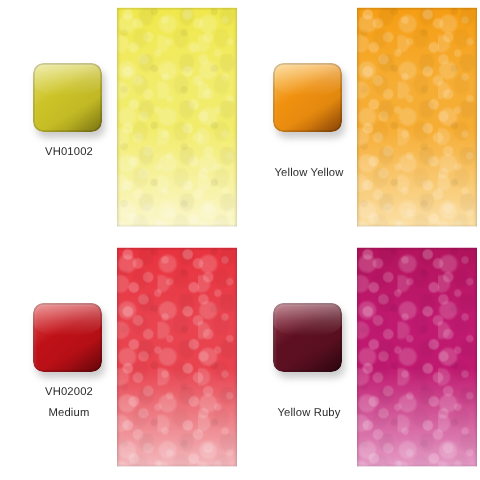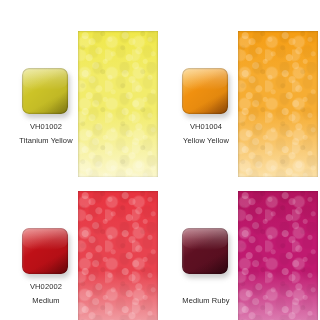--- a/index.html
+++ b/index.html
@@ -19,21 +19,20 @@
     height: 320px;
     display: grid;
     grid-template-columns: 160px 160px;
     grid-template-rows: 160px 160px;
   }
 
   .swatch-cell {
     position: relative;
     width: 160px;
     height: 160px;
-    margin-top: 26px;
   }
 
   
   .tile-column {
     position: absolute;
     left: 0;
     top: 0;
     width: 78px;
     height: 160px;
   }
@@ -190,40 +189,38 @@
   <div class="swatch-cell">
     <div class="tile-column">
       <div class="tile-shadow"></div>
       <div class="tile">
         <div class="tile-body" style="background: linear-gradient(150deg, rgb(226, 220, 98) 0%, rgb(204, 195, 39) 42%, rgb(204, 195, 39) 66%, rgb(163, 154, 24) 100%);"></div>
         <div class="tile-gloss"></div>
         <div class="tile-bevel"></div>
         <div class="tile-rim"></div>
       </div>
       <div class="caption caption-code">VH01002</div>
-      <div class="caption caption-name">Titanium Yellow</div>
     </div>
     <div class="strip">
       <div class="strip-wash" style="background: linear-gradient(rgb(240, 232, 74) 0%, rgb(242, 236, 107) 34%, rgb(242, 236, 107) 55%, rgb(251, 247, 204) 100%);"></div>
       <div class="strip-texture-a"></div>
       <div class="strip-texture-b"></div>
       <div class="strip-edge"></div>
     </div>
   </div>
 
   <div class="swatch-cell">
     <div class="tile-column">
       <div class="tile-shadow"></div>
       <div class="tile">
         <div class="tile-body" style="background: linear-gradient(150deg, rgb(251, 192, 78) 0%, rgb(240, 144, 15) 42%, rgb(240, 144, 15) 66%, rgb(180, 90, 8) 100%);"></div>
         <div class="tile-gloss"></div>
         <div class="tile-bevel"></div>
         <div class="tile-rim"></div>
       </div>
-      <div class="caption caption-code">VH01004</div>
       <div class="caption caption-name">Yellow Yellow</div>
     </div>
     <div class="strip">
       <div class="strip-wash" style="background: linear-gradient(rgb(245, 157, 19) 0%, rgb(246, 173, 51) 34%, rgb(246, 173, 51) 55%, rgb(251, 224, 166) 100%);"></div>
       <div class="strip-texture-a"></div>
       <div class="strip-texture-b"></div>
       <div class="strip-edge"></div>
     </div>
   </div>
 
@@ -249,21 +246,21 @@
 
   <div class="swatch-cell">
     <div class="tile-column">
       <div class="tile-shadow"></div>
       <div class="tile">
         <div class="tile-body" style="background: linear-gradient(150deg, rgb(139, 33, 54) 0%, rgb(94, 16, 34) 42%, rgb(94, 16, 34) 66%, rgb(59, 7, 20) 100%);"></div>
         <div class="tile-gloss"></div>
         <div class="tile-bevel"></div>
         <div class="tile-rim"></div>
       </div>
-      <div class="caption caption-name">Medium Ruby</div>
+      <div class="caption caption-name">Yellow Ruby</div>
     </div>
     <div class="strip">
       <div class="strip-wash" style="background: linear-gradient(rgb(180, 20, 94) 0%, rgb(192, 26, 112) 34%, rgb(192, 26, 112) 55%, rgb(229, 156, 198) 100%);"></div>
       <div class="strip-texture-a"></div>
       <div class="strip-texture-b"></div>
       <div class="strip-edge"></div>
     </div>
   </div>
 
 </div>

